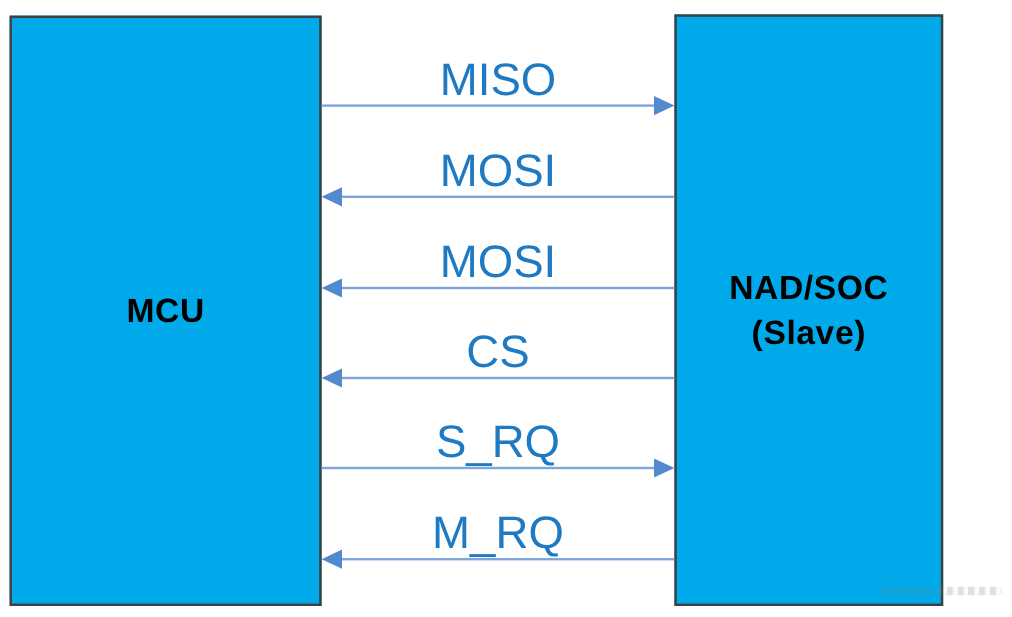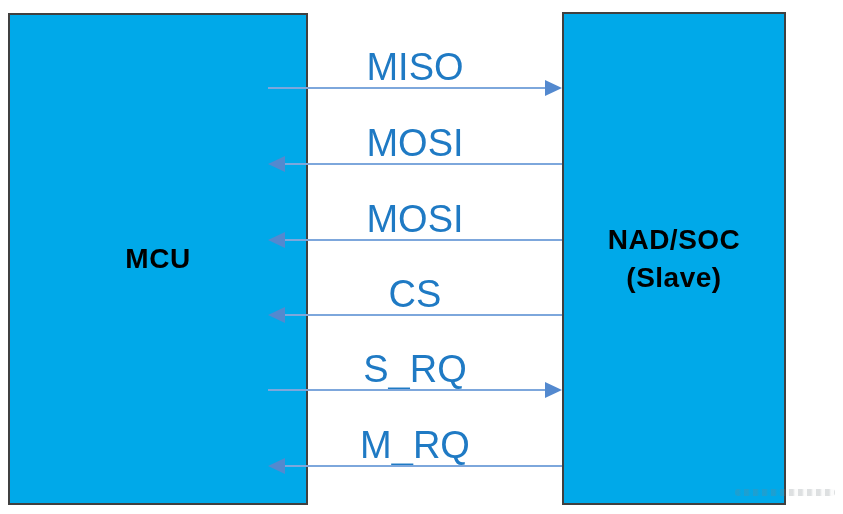--- a/index.html
+++ b/index.html
@@ -17,21 +17,21 @@
   }
   .box {
     position: absolute;
     background: #00a9e9;
     border: 2px solid #404040;
     box-sizing: border-box;
     display: flex;
     align-items: center;
     justify-content: center;
   }
-  .box.left  { left: 8px;   top: 13px; width: 300px; height: 492px; }
+  .box.left  { left: 8px;   top: 13px; width: 260px; height: 492px; }
   .box.right { left: 562px; top: 12px; width: 224px; height: 493px; }
   .box-label {
     text-align: center;
     color: #000000;
     font-weight: 700;
     font-size: 28px;
     line-height: 38px;
     letter-spacing: 0.5px;
   }
   .signal {

